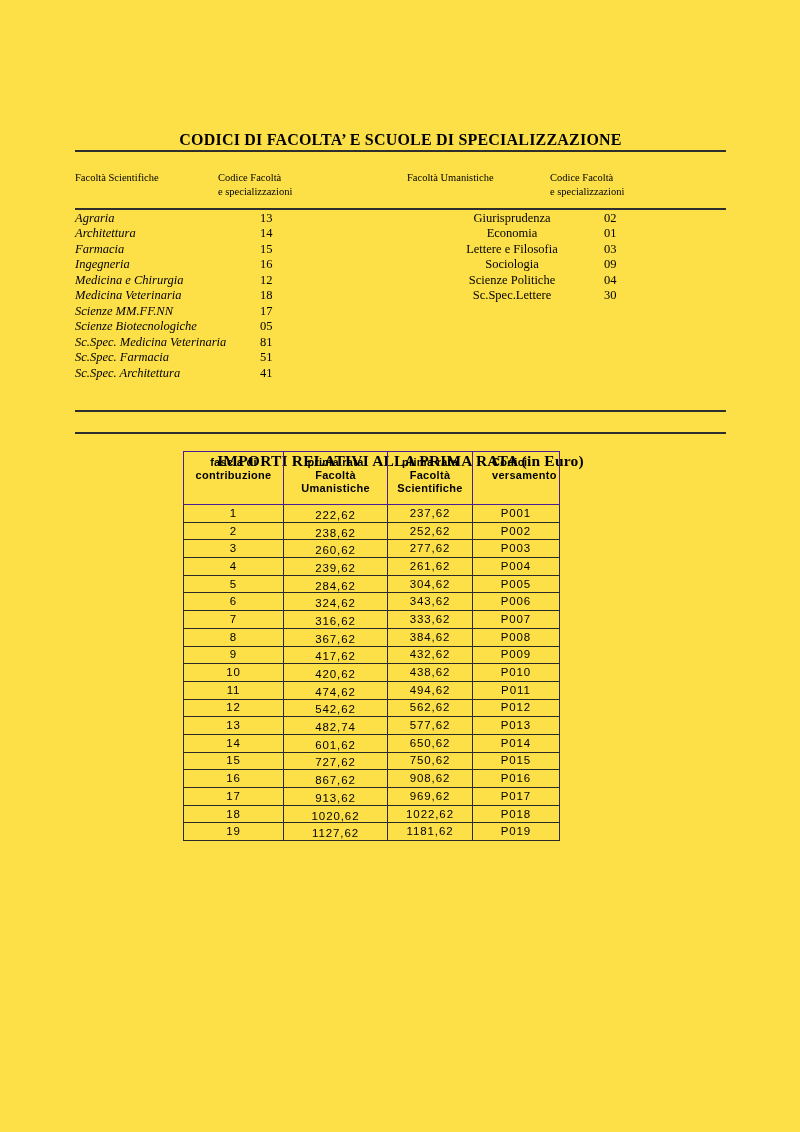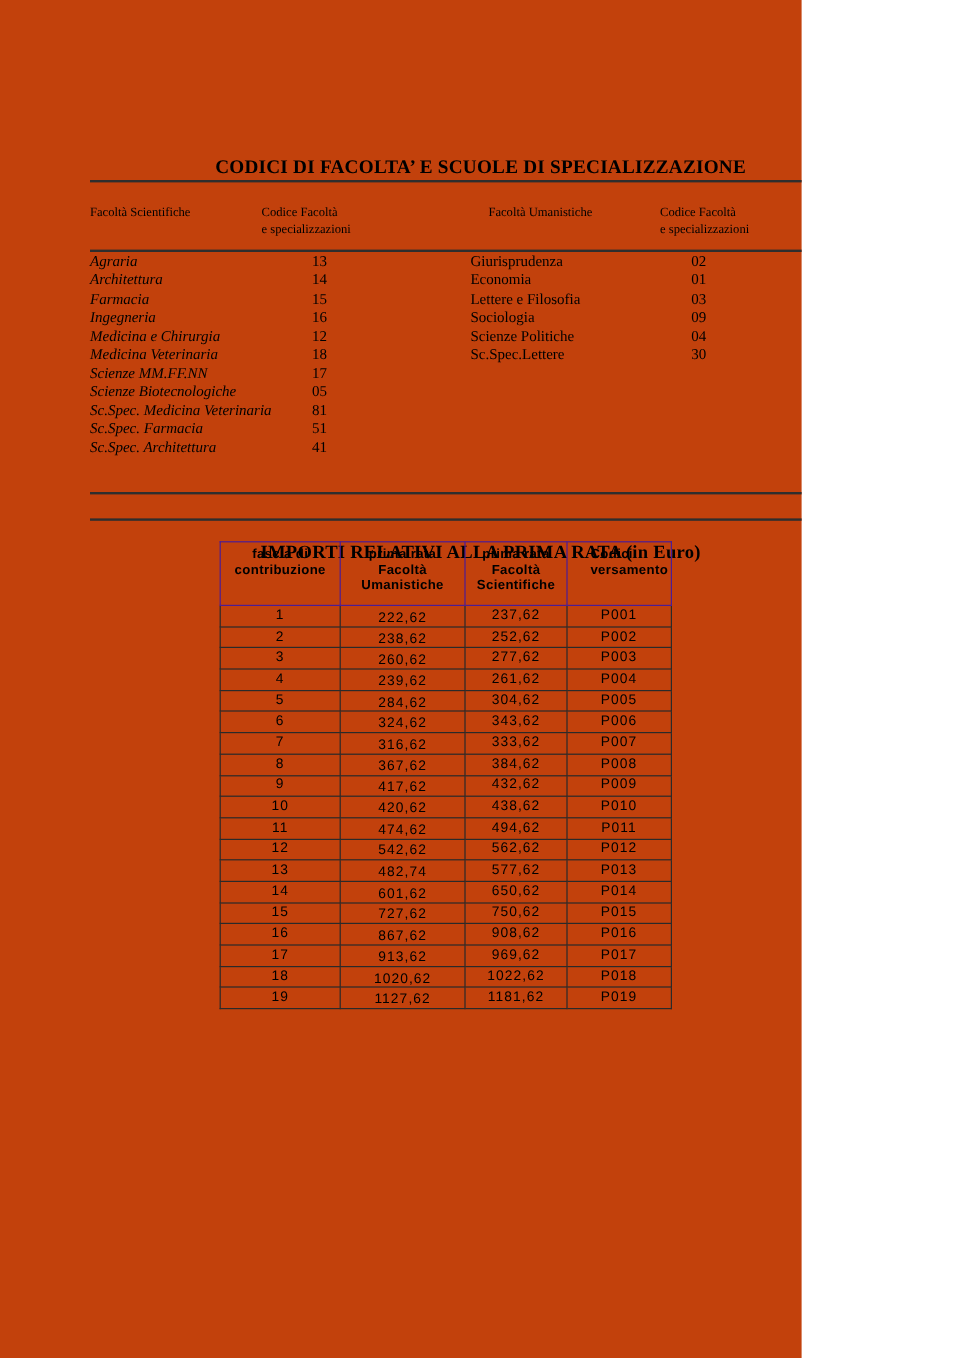--- a/index.html
+++ b/index.html
@@ -1,20 +1,20 @@
 <!DOCTYPE html>
 <html><head>
 <meta charset="utf-8">
 <style>
   html, body { margin: 0; padding: 0; background: #ffffff; }
   .page {
     position: relative;
-    width: 668px;
+    width: 800px;
     height: 1132px;
-    background: #c2410c;
+    background: #fde047;
     color: #000000;
     font-family: "Liberation Serif", serif;
     overflow: hidden;
   }
   .hrule {
     position: absolute;
     left: 75px;
     width: 651px;
     background: #2e2e2e;
   }
@@ -47,21 +47,21 @@
   #colhdr-uma-name  { left: 407px; }
   #colhdr-uma-code  { left: 550px; }
 
   .faculty-list {
     position: absolute;
     top: 211px;
     font-size: 12.5px;
     line-height: 15.45px;
   }
   #faculty-list-sci { left: 75px; }
-  #faculty-list-uma { left: 392px; }
+  #faculty-list-uma { left: 420px; text-align: center; }
   .frow { white-space: nowrap; }
   #faculty-list-sci .fname { display: inline-block; width: 185px; font-style: italic; }
   #faculty-list-uma .fname { display: inline-block; width: 184px; }
   .fcode { display: inline-block; }
 
   #rate-table {
     position: absolute;
     left: 183px;
     top: 451px;
     border-collapse: collapse;

